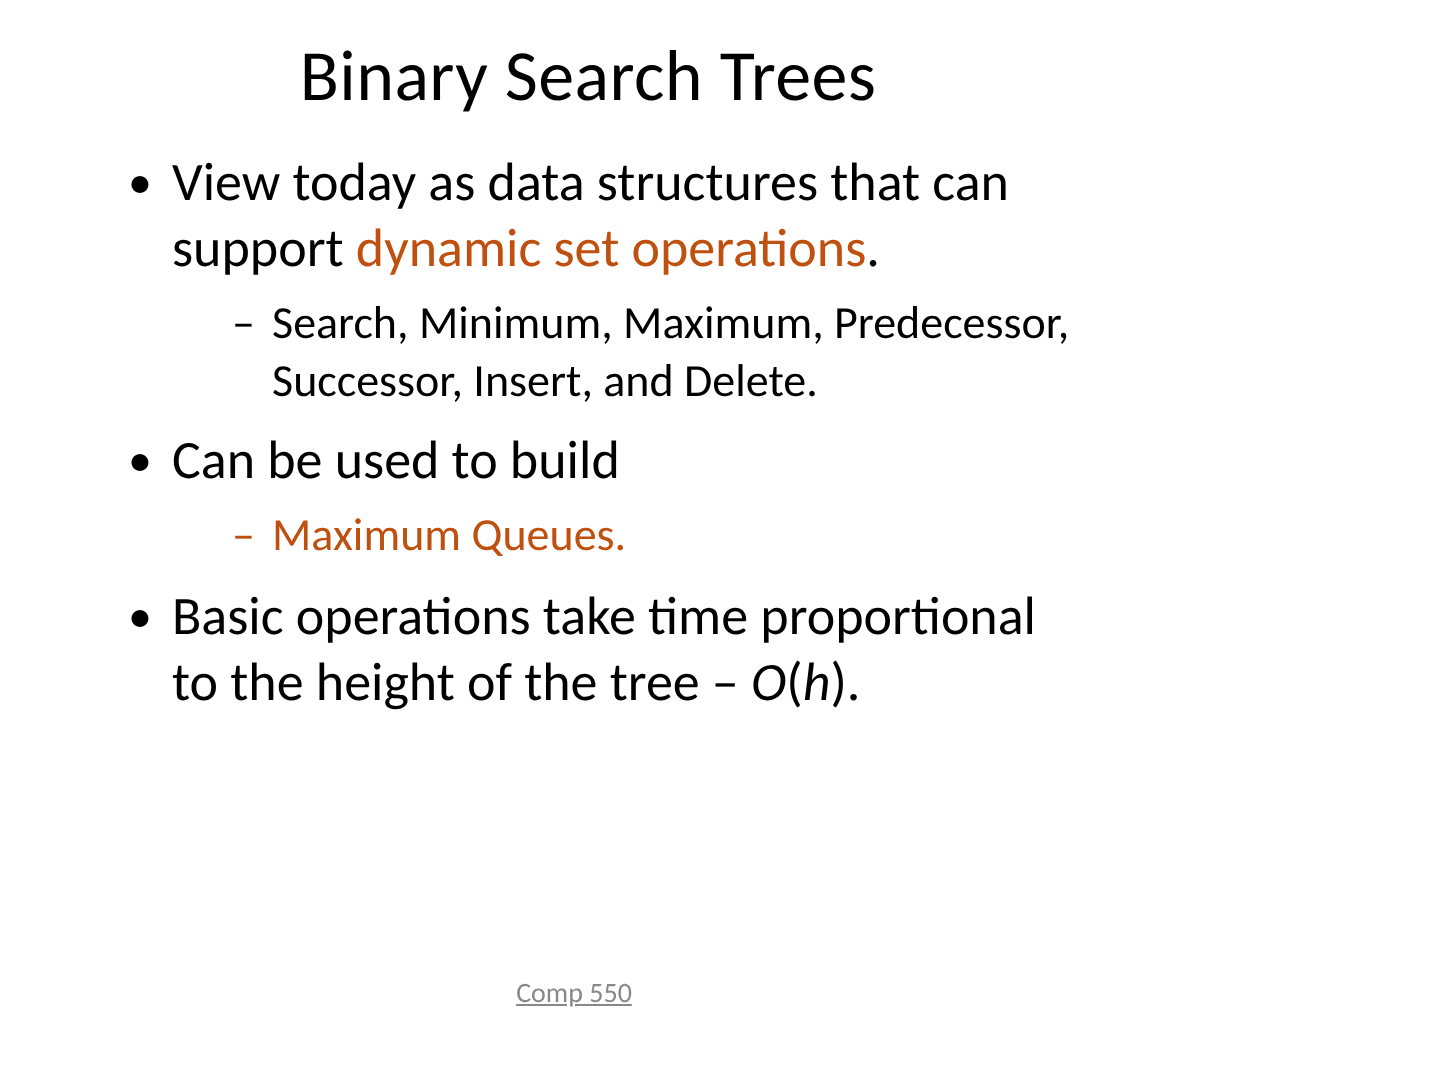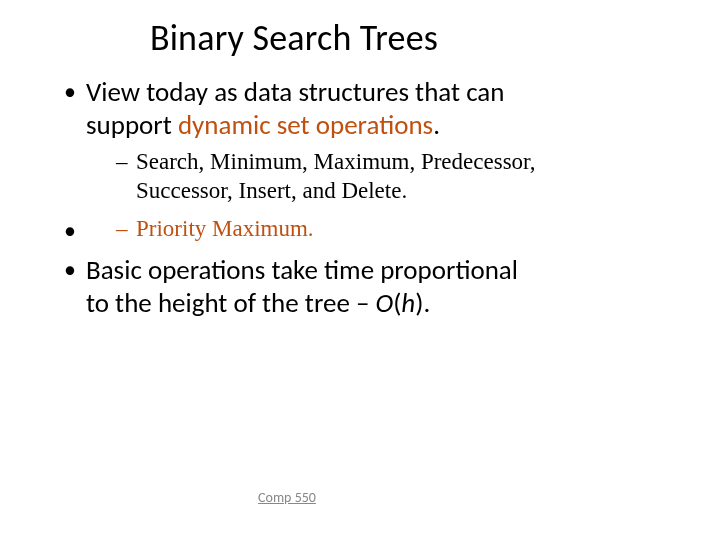--- a/index.html
+++ b/index.html
@@ -49,21 +49,20 @@
     list-style: none;
     margin: 6px 0 10px 0;
     padding: 0 0 0 30px;
   }
   ul.level2 > li {
     position: relative;
     font-size: 23px;
     line-height: 1.25;
     margin: 0 0 4px 0;
     padding-left: 20px;
-    font-family: Liberation Serif, serif;
   }
   ul.level2 > li::before {
     content: "–";
     position: absolute;
     left: 0;
     top: 0;
   }
   .accent { color: #C05010; }
   .ital { font-style: italic; }
   .footer {
@@ -86,22 +85,23 @@
   <h1 class="title">Binary Search Trees</h1>
 
   <ul class="level1">
     <li>
       <span>View today as data structures that can support </span><span class="accent">dynamic set operations</span><span>.</span>
       <ul class="level2">
         <li>Search, Minimum, Maximum, Predecessor, Successor, Insert, and Delete.</li>
       </ul>
     </li>
     <li>
+      <span>Can be used to build</span>
       <ul class="level2">
-        <li class="accent">Priority Maximum.</li>
+        <li class="accent">Maximum Queues.</li>
       </ul>
     </li>
     <li>
       <span>Basic operations take time proportional to the height of the tree – </span><span class="ital">O</span><span>(</span><span class="ital">h</span><span>).</span>
     </li>
   </ul>
 
   <div class="footer">
     <span>Comp 550</span>
   </div>

